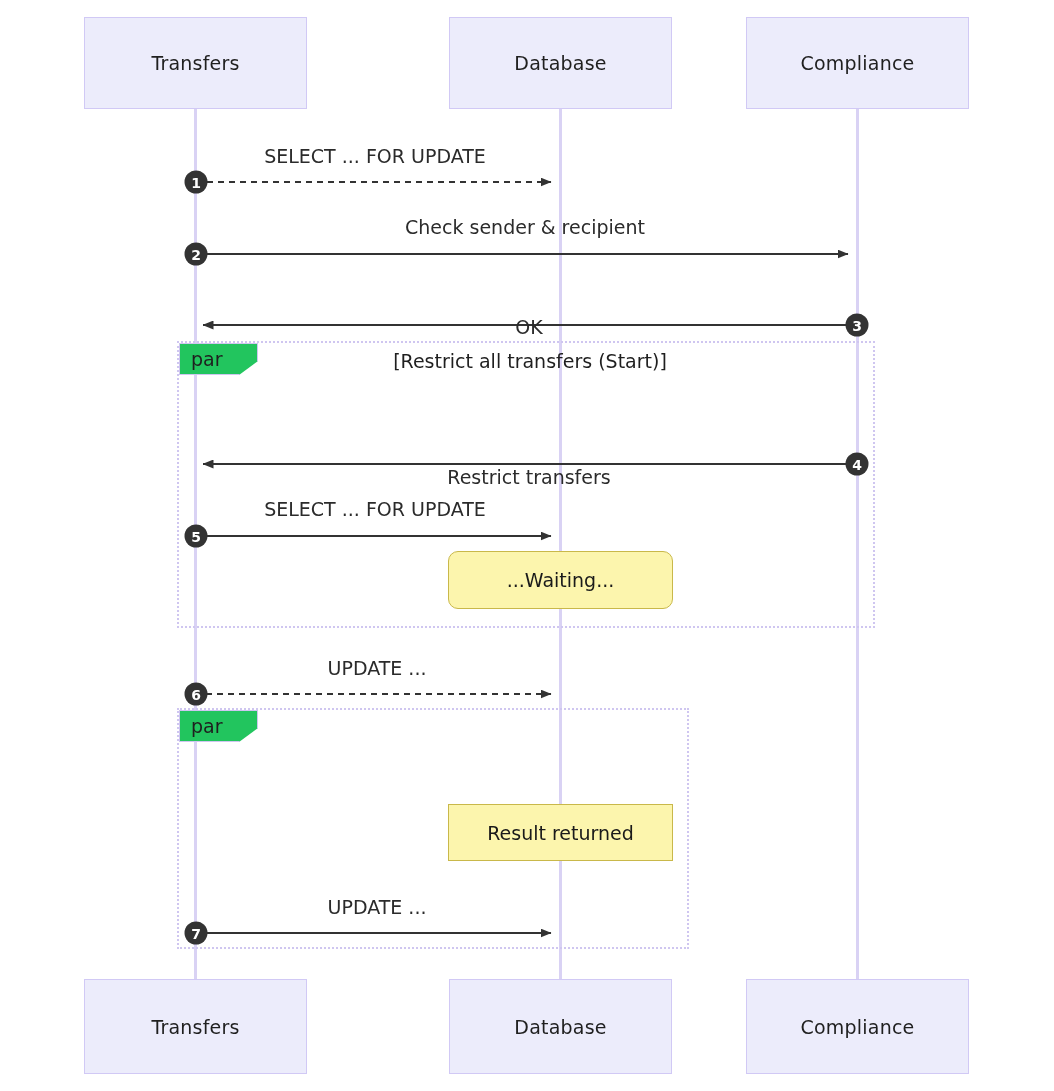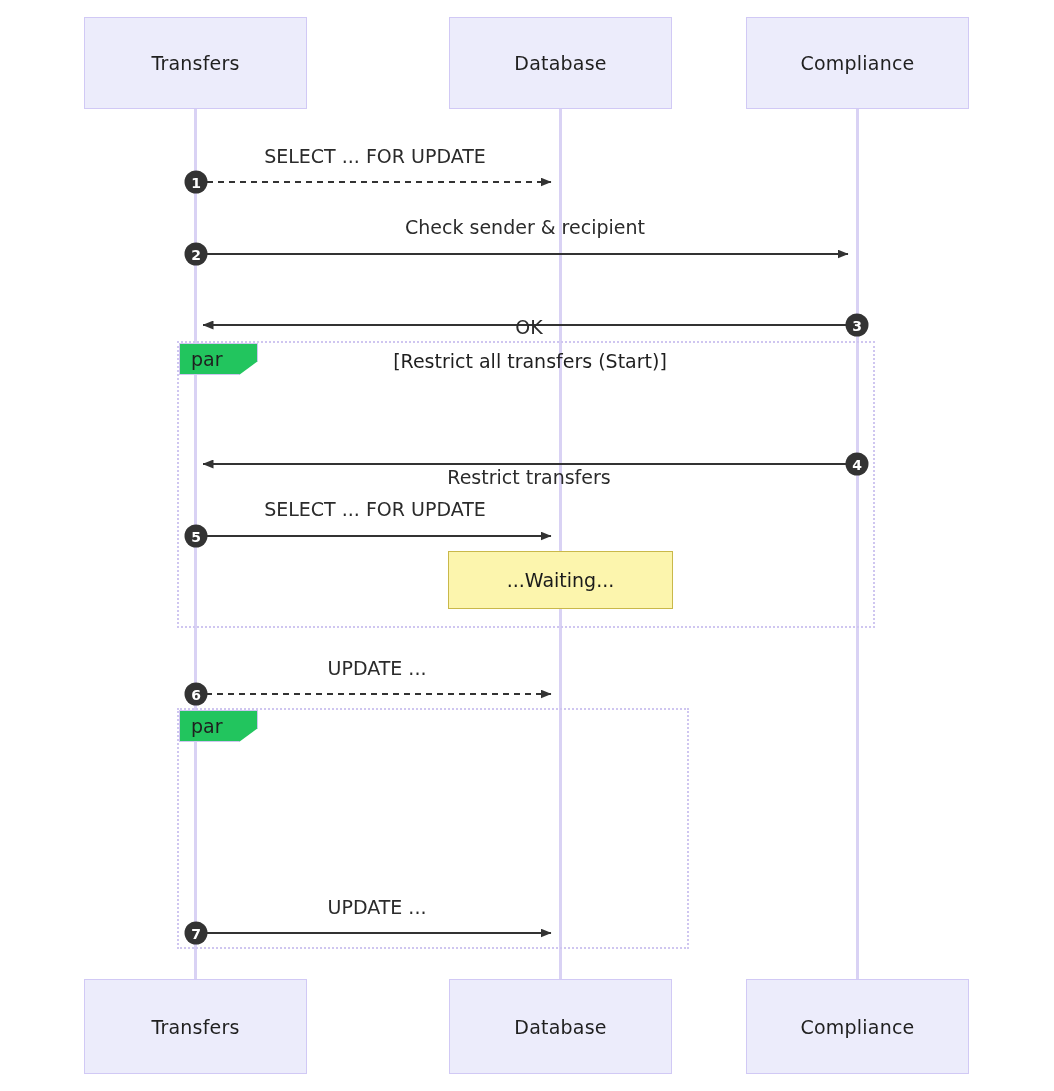--- a/index.html
+++ b/index.html
@@ -134,22 +134,25 @@
     <span>[Restrict all transfers (Start)]</span>
   </div>
 
   <div class="frag" style="left:177px; top:708px; width:512px; height:241px;"></div>
   <div class="frag-tab" style="left:179px; top:710px; width:79px; height:32px;">
     <span>par</span>
   </div>
   <div class="frag-cond" style="left:471px; top:717px; width:420px;">
   </div>
 
-  <div class="note" style="left:448px; top:551px; width:225px; height:58px;">
+  <div class="note" style="left:448px; top:551px; width:225px; height:58px;border-radius:10px;">
     <span>...Waiting...</span>
+  </div>
+  <div class="note" style="left:448px; top:804px; width:225px; height:57px;">
+    <span>Result returned</span>
   </div>
 
   <svg class="arrows" viewBox="0 0 1054 1091">
     <defs>
       <marker id="ah-r" markerWidth="11" markerHeight="9" refX="10.5" refY="4.5" orient="auto" markerUnits="userSpaceOnUse">
         <path d="M0,0 L11,4.5 L0,9 z" fill="#333333"></path>
       </marker>
       <marker id="ah-l" markerWidth="11" markerHeight="9" refX="0.5" refY="4.5" orient="auto" markerUnits="userSpaceOnUse">
         <path d="M11,0 L0,4.5 L11,9 z" fill="#333333"></path>
       </marker>

